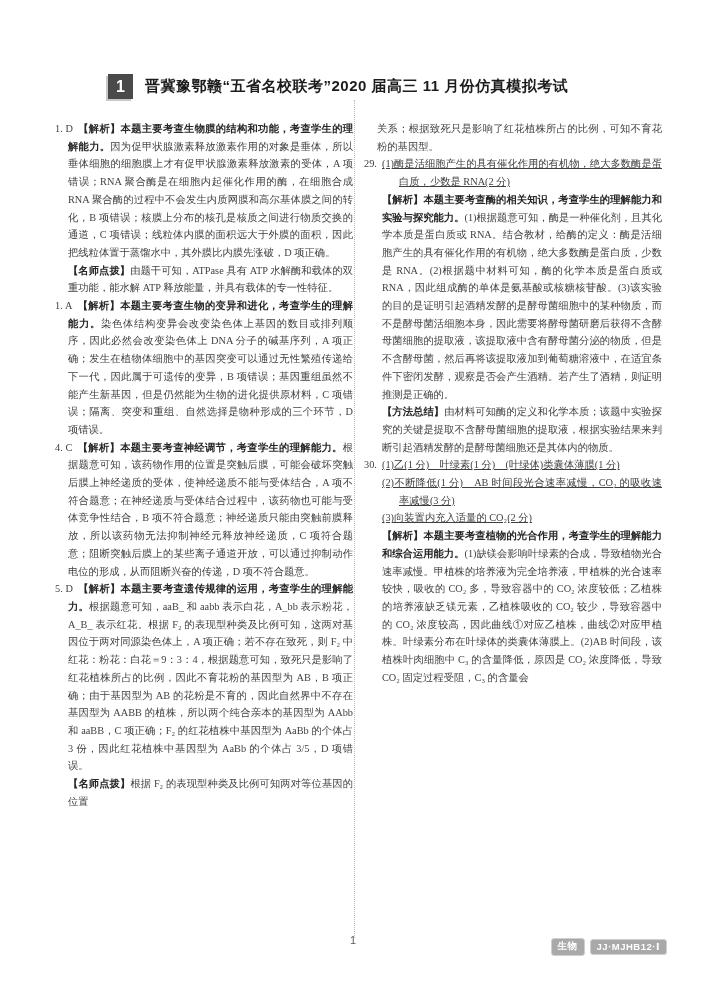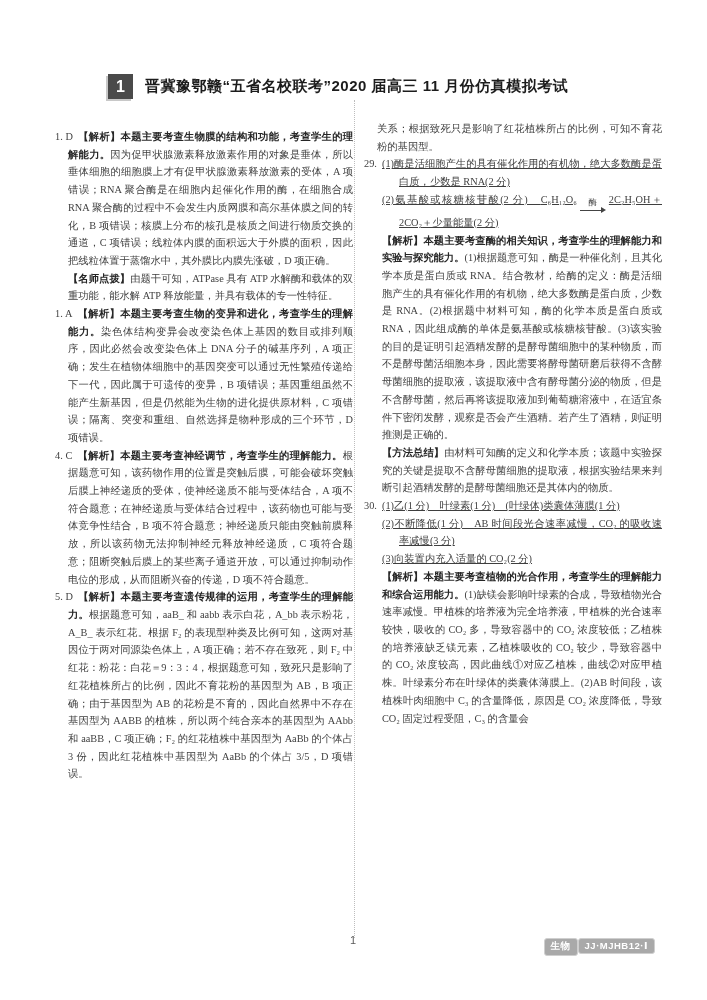--- a/index.html
+++ b/index.html
@@ -18,21 +18,21 @@
     box-shadow:-2px 2px 0 #c8c8c8;
   }
   .htitle{
     margin:0;font-size:15px;font-weight:bold;color:#1c1c1c;letter-spacing:.5px;
     font-family:"Liberation Sans","DejaVu Sans",sans-serif;
   }
   
   .divider{position:absolute;left:354px;top:100px;height:838px;border-left:1px dotted #bdbdbd;}
   .col{position:absolute;top:120px;width:298px;font-size:10.3px;line-height:17.7px;
        text-align:justify;overflow:hidden;height:822px;}
-  .col-left{left:55px;margin-top:8px;}
+  .col-left{left:55px;}
   .col-right{left:364px;}
   .blk{margin:0;}
   .hang{padding-left:13px;text-indent:-13px;}
   .tip{padding-left:13px;}
   .marker{margin-right:5px;white-space:pre;}
   .q{position:relative;padding-left:18px;}
   .qmarker{position:absolute;left:0;top:0;}
   .ansblk{padding-left:17px;text-indent:-17px;text-decoration:underline;}
   .expblk{padding-left:0;}
   .b{font-weight:700;color:#262626;font-family:"Liberation Sans","DejaVu Sans",sans-serif;}
@@ -40,21 +40,21 @@
   .rxn{display:inline-flex;flex-direction:column;align-items:center;vertical-align:-2px;
        margin:0 3px;text-indent:0;}
   .rxn .cat{font-size:8.5px;line-height:9px;color:#3f3f3f;}
   .rxn .arrow{position:relative;width:26px;height:7px;}
   .rxn .arrow::before{content:"";position:absolute;left:0;right:3px;top:3px;border-top:1px solid #444;}
   .rxn .arrow::after{content:"";position:absolute;right:0;top:.5px;
        border-left:5px solid #444;border-top:3px solid transparent;border-bottom:3px solid transparent;}
   
   .pagenum{position:absolute;left:338px;top:934px;width:30px;text-align:center;
        font-size:11px;color:#5a5a5a;font-family:"Liberation Sans","DejaVu Sans",sans-serif;}
-  .badges{position:absolute;right:52px;top:938px;display:flex;align-items:flex-start;}
+  .badges{position:absolute;right:40px;top:938px;display:flex;gap:5px;align-items:center;}
   .badge{
     display:inline-block;padding:1px 6px 2px;border-radius:3px;
     background:#a9a9a9;color:#fff;font-weight:bold;font-size:9.5px;letter-spacing:.5px;
     font-family:"Liberation Sans","DejaVu Sans",sans-serif;
     border:1px solid #cfcfcf;
   }
 </style>
 </head>
 <body>
 
@@ -65,30 +65,27 @@
   </div>
 
   <div class="divider"></div>
 
   <div class="col col-left" id="col-left">
       <div class="blk hang"><span class="marker">1. D</span><span class="b">【解析】本题主要考查生物膜的结构和功能，考查学生的理解能力。</span><span>因为促甲状腺激素释放激素作用的对象是垂体，所以垂体细胞的细胞膜上才有促甲状腺激素释放激素的受体，A 项错误；RNA 聚合酶是在细胞内起催化作用的酶，在细胞合成 RNA 聚合酶的过程中不会发生内质网膜和高尔基体膜之间的转化，B 项错误；核膜上分布的核孔是核质之间进行物质交换的通道，C 项错误；线粒体内膜的面积远大于外膜的面积，因此把线粒体置于蒸馏水中，其外膜比内膜先涨破，D 项正确。</span></div>
       <div class="blk tip"><span class="b">【名师点拨】</span><span>由题干可知，ATPase 具有 ATP 水解酶和载体的双重功能，能水解 ATP 释放能量，并具有载体的专一性特征。</span></div>
       <div class="blk hang"><span class="marker">1. A</span><span class="b">【解析】本题主要考查生物的变异和进化，考查学生的理解能力。</span><span>染色体结构变异会改变染色体上基因的数目或排列顺序，因此必然会改变染色体上 DNA 分子的碱基序列，A 项正确；发生在植物体细胞中的基因突变可以通过无性繁殖传递给下一代，因此属于可遗传的变异，B 项错误；基因重组虽然不能产生新基因，但是仍然能为生物的进化提供原材料，C 项错误；隔离、突变和重组、自然选择是物种形成的三个环节，D 项错误。</span></div>
       <div class="blk hang"><span class="marker">4. C</span><span class="b">【解析】本题主要考查神经调节，考查学生的理解能力。</span><span>根据题意可知，该药物作用的位置是突触后膜，可能会破坏突触后膜上神经递质的受体，使神经递质不能与受体结合，A 项不符合题意；在神经递质与受体结合过程中，该药物也可能与受体竞争性结合，B 项不符合题意；神经递质只能由突触前膜释放，所以该药物无法抑制神经元释放神经递质，C 项符合题意；阻断突触后膜上的某些离子通道开放，可以通过抑制动作电位的形成，从而阻断兴奋的传递，D 项不符合题意。</span></div>
       <div class="blk hang"><span class="marker">5. D</span><span class="b">【解析】本题主要考查遗传规律的运用，考查学生的理解能力。</span><span>根据题意可知，aaB_ 和 aabb 表示白花，A_bb 表示粉花，A_B_ 表示红花。根据 F₂ 的表现型种类及比例可知，这两对基因位于两对同源染色体上，A 项正确；若不存在致死，则 F₂ 中红花：粉花：白花＝9：3：4，根据题意可知，致死只是影响了红花植株所占的比例，因此不育花粉的基因型为 AB，B 项正确；由于基因型为 AB 的花粉是不育的，因此自然界中不存在基因型为 AABB 的植株，所以两个纯合亲本的基因型为 AAbb 和 aaBB，C 项正确；F₂ 的红花植株中基因型为 AaBb 的个体占 3 份，因此红花植株中基因型为 AaBb 的个体占 3/5，D 项错误。</span></div>
+      <div class="blk tip"><span class="b">【名师点拨】</span><span>根据 F₂ 的表现型种类及比例可知两对等位基因的位置</span></div>
     </div>
   <div class="col col-right" id="col-right">
       <div class="blk tip"><span>关系；根据致死只是影响了红花植株所占的比例，可知不育花粉的基因型。</span></div>
       <div class="q">
         <span class="qmarker">29.</span>
         <div class="blk ansblk"><span>(1)酶是活细胞产生的具有催化作用的有机物，绝大多数酶是蛋白质，少数是 RNA(2 分)</span></div>
-        <div class="blk ansblk"><span>(2)氨基酸或核糖核苷酸(2 分)　</span><span><span>C₆H₁₂O₆</span><span class="rxn">
-              <span class="cat">酶</span>
-              <span class="arrow"></span>
-            </span><span>2C₂H₅OH＋2CO₂</span></span><span>＋少量能量(2 分)</span></div>
         <div class="blk expblk"><span class="b">【解析】本题主要考查酶的相关知识，考查学生的理解能力和实验与探究能力。</span><span>(1)根据题意可知，酶是一种催化剂，且其化学本质是蛋白质或 RNA。结合教材，给酶的定义：酶是活细胞产生的具有催化作用的有机物，绝大多数酶是蛋白质，少数是 RNA。(2)根据题中材料可知，酶的化学本质是蛋白质或 RNA，因此组成酶的单体是氨基酸或核糖核苷酸。(3)该实验的目的是证明引起酒精发酵的是酵母菌细胞中的某种物质，而不是酵母菌活细胞本身，因此需要将酵母菌研磨后获得不含酵母菌细胞的提取液，该提取液中含有酵母菌分泌的物质，但是不含酵母菌，然后再将该提取液加到葡萄糖溶液中，在适宜条件下密闭发酵，观察是否会产生酒精。若产生了酒精，则证明推测是正确的。</span></div>
         <div class="blk expblk"><span class="b">【方法总结】</span><span>由材料可知酶的定义和化学本质；该题中实验探究的关键是提取不含酵母菌细胞的提取液，根据实验结果来判断引起酒精发酵的是酵母菌细胞还是其体内的物质。</span></div>
       </div>
       <div class="q">
         <span class="qmarker">30.</span>
         <div class="blk ansblk"><span>(1)乙(1 分)　叶绿素(1 分)　(叶绿体)类囊体薄膜(1 分)</span></div>
         <div class="blk ansblk"><span>(2)不断降低(1 分)　AB 时间段光合速率减慢，CO₂ 的吸收速率减慢(3 分)</span></div>
         <div class="blk ansblk"><span>(3)向装置内充入适量的 CO₂(2 分)</span></div>
         <div class="blk expblk"><span class="b">【解析】本题主要考查植物的光合作用，考查学生的理解能力和综合运用能力。</span><span>(1)缺镁会影响叶绿素的合成，导致植物光合速率减慢。甲植株的培养液为完全培养液，甲植株的光合速率较快，吸收的 CO₂ 多，导致容器中的 CO₂ 浓度较低；乙植株的培养液缺乏镁元素，乙植株吸收的 CO₂ 较少，导致容器中的 CO₂ 浓度较高，因此曲线①对应乙植株，曲线②对应甲植株。叶绿素分布在叶绿体的类囊体薄膜上。(2)AB 时间段，该植株叶肉细胞中 C₃ 的含量降低，原因是 CO₂ 浓度降低，导致 CO₂ 固定过程受阻，C₃ 的含量会</span></div>
       </div>

